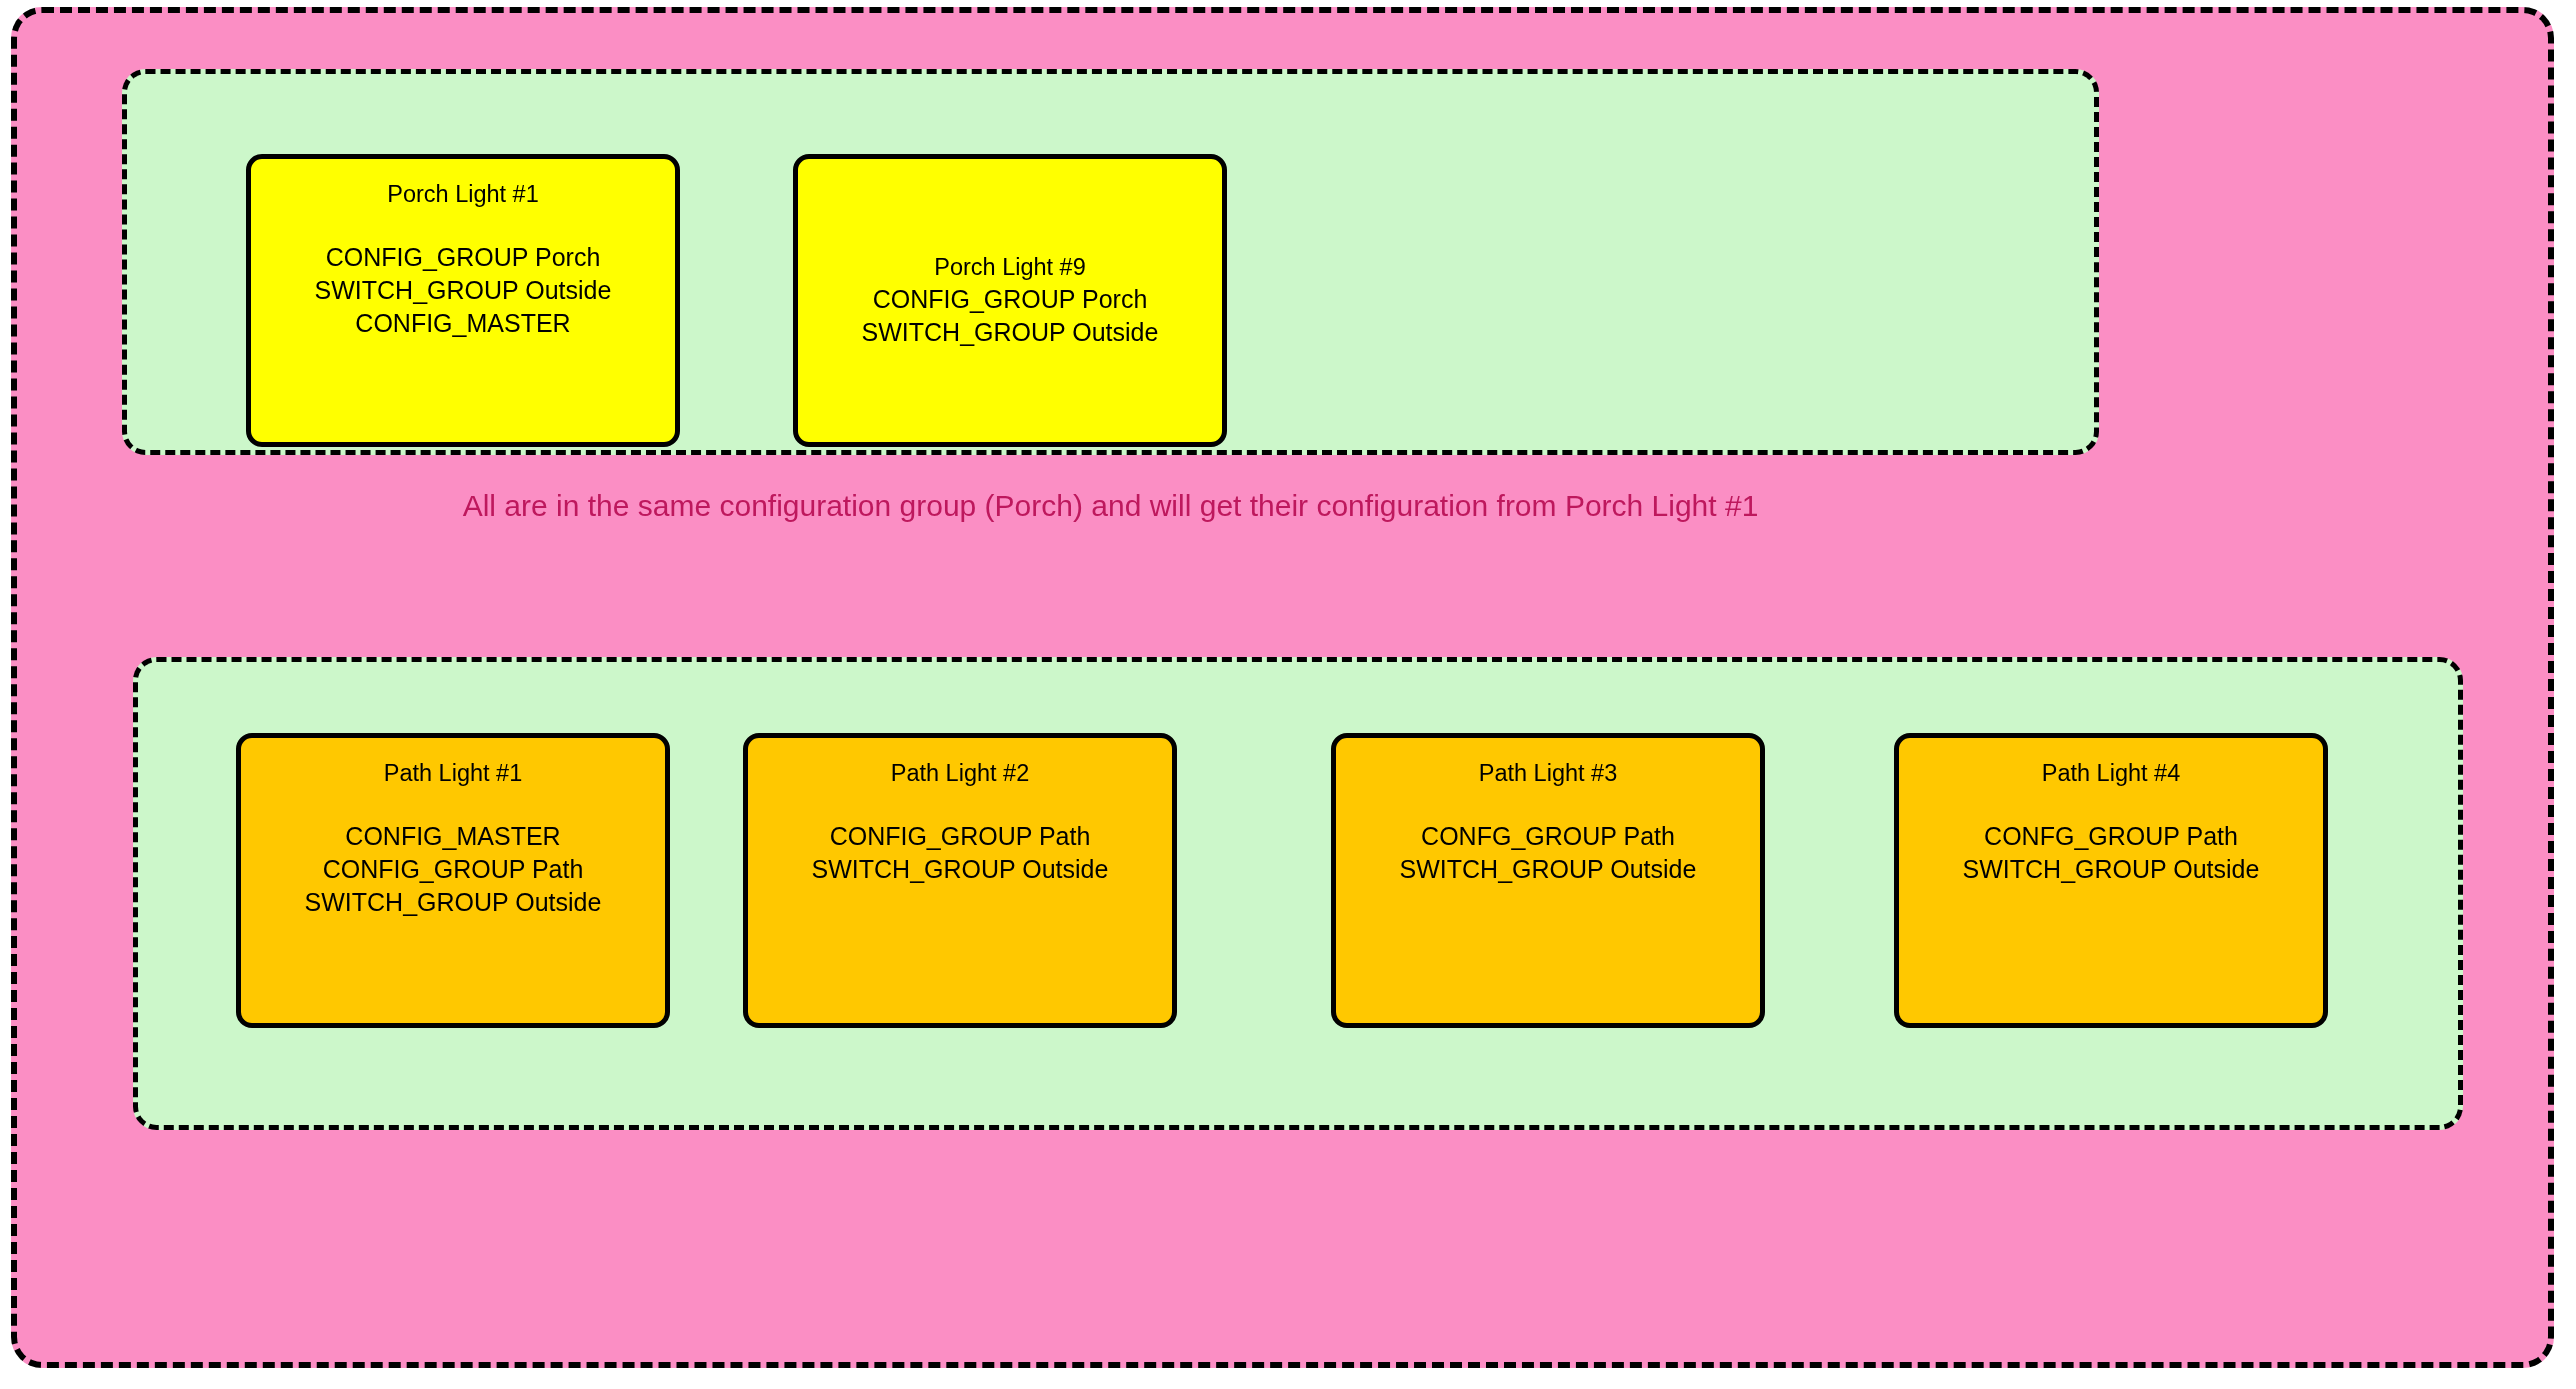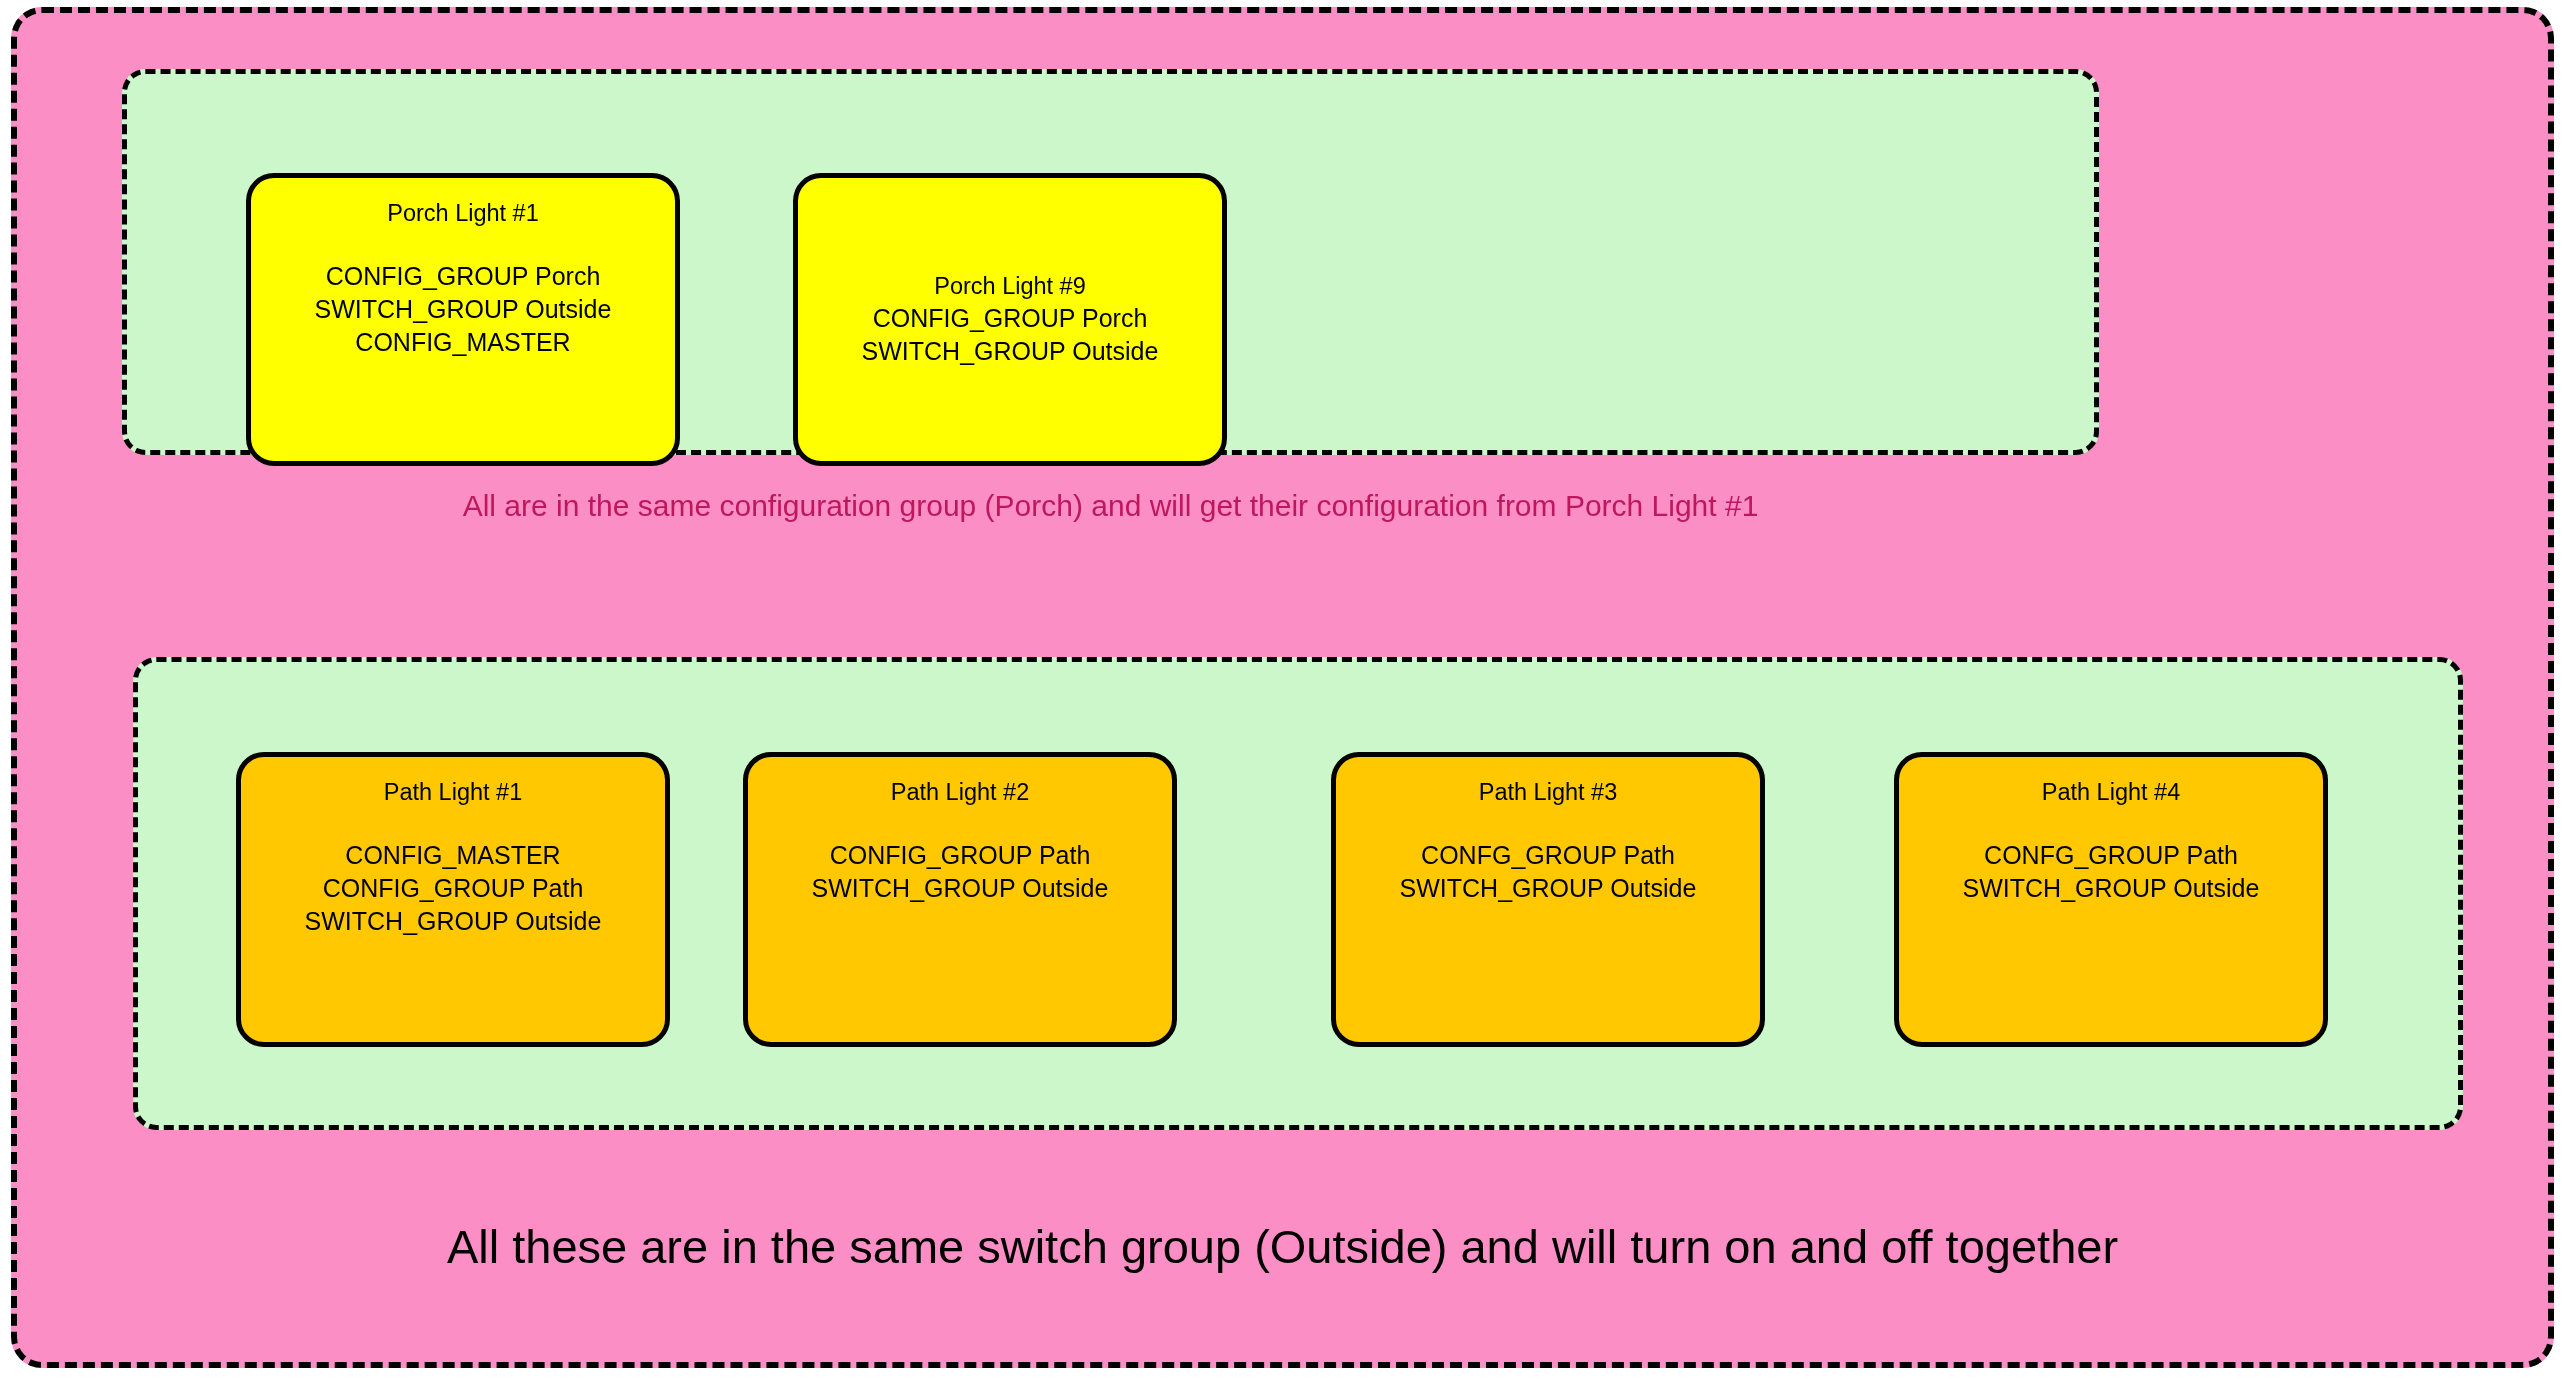--- a/index.html
+++ b/index.html
@@ -51,27 +51,26 @@
     top: 644px;
     width: 2330px;
     height: 473px;
   }
 
   
   .light-node {
     position: absolute;
     box-sizing: border-box;
     border: 5.4px solid #000000;
-    border-radius: 28px;
+    border-radius: 16px;
     display: flex;
     flex-direction: column;
     align-items: flex-end;
     color: #000000;
     overflow: hidden;
-    margin-top: 19px;
   }
   .light-node.porch-light {
     background: #ffff00;
     top: 80px;
     width: 434px;
     height: 293px;
   }
   .light-node.path-light {
     background: #ffc800;
     top: 71px;
@@ -195,17 +194,16 @@
       <div class="light-node path-light pos-path-4">
         <div class="node-body gapped">
           <div class="node-title">Path Light #4</div>
           <div class="node-attr">CONFG_GROUP Path</div>
           <div class="node-attr">SWITCH_GROUP Outside</div>
         </div>
       </div>
 
     </div>
 
-    <div class="switch-caption">All these are in the same switch group (Outside) and will turn on and off together</div>
 
   </div>
 </div>
 
 
 </body></html>

